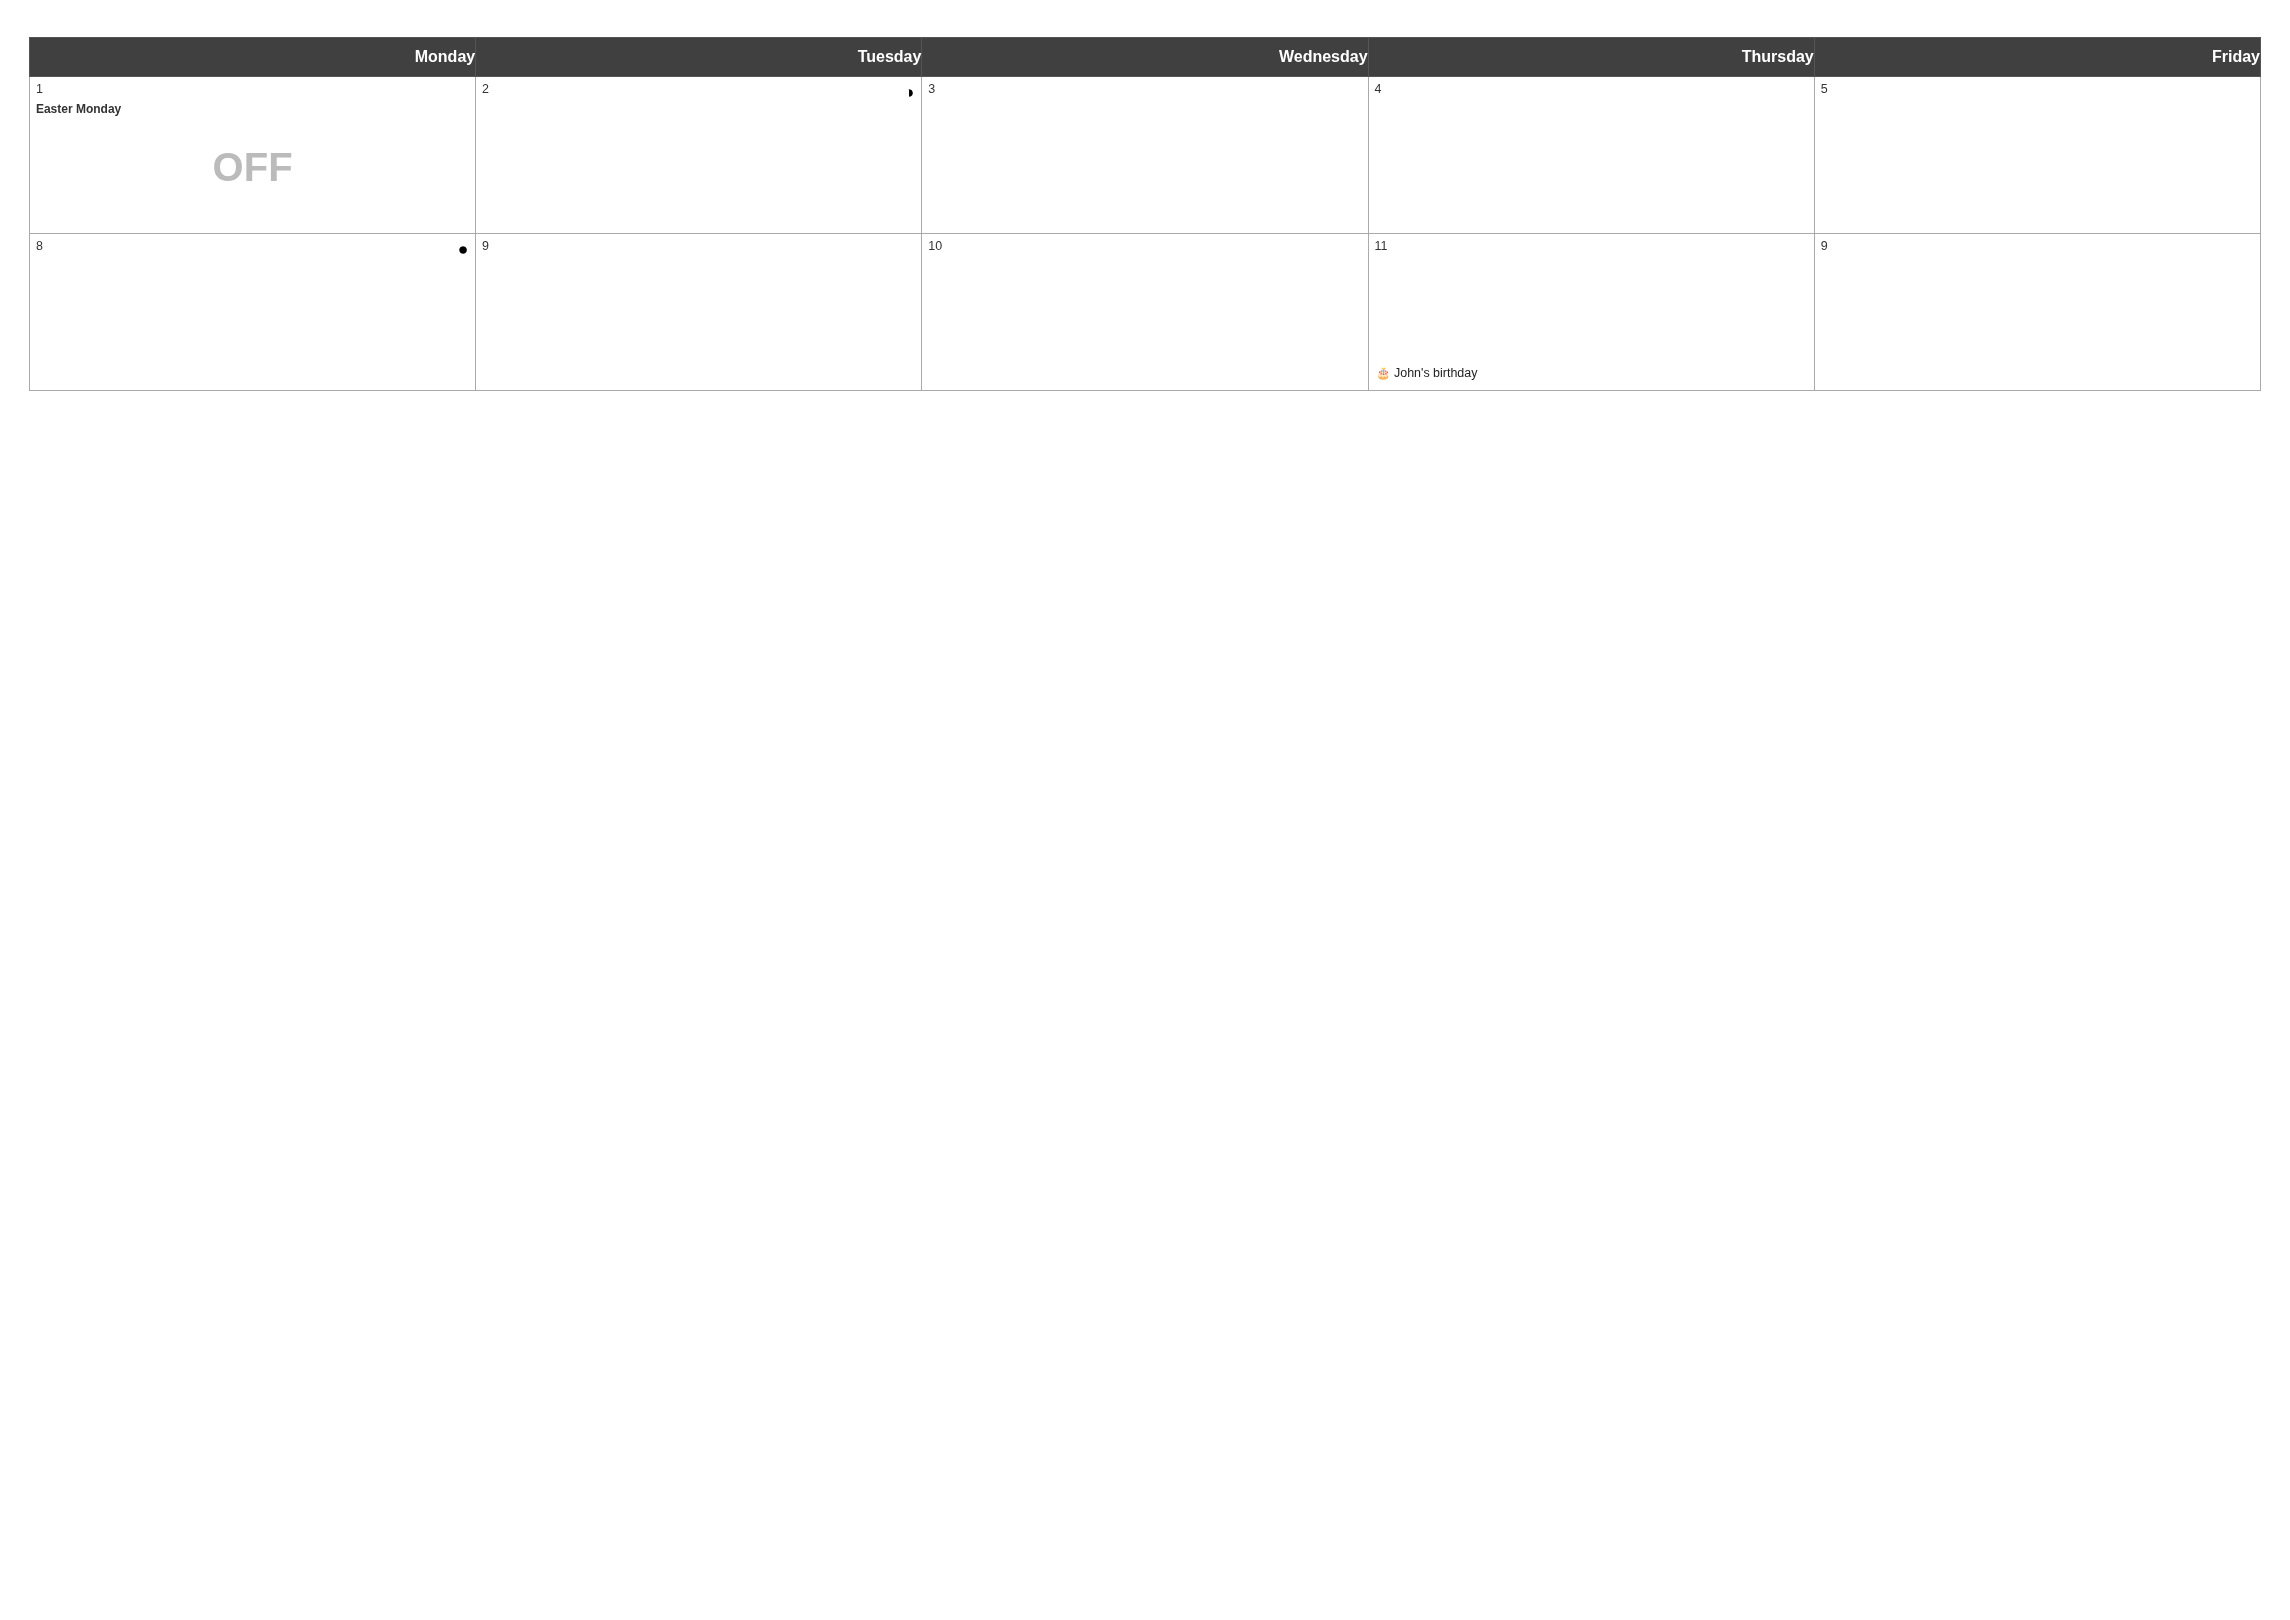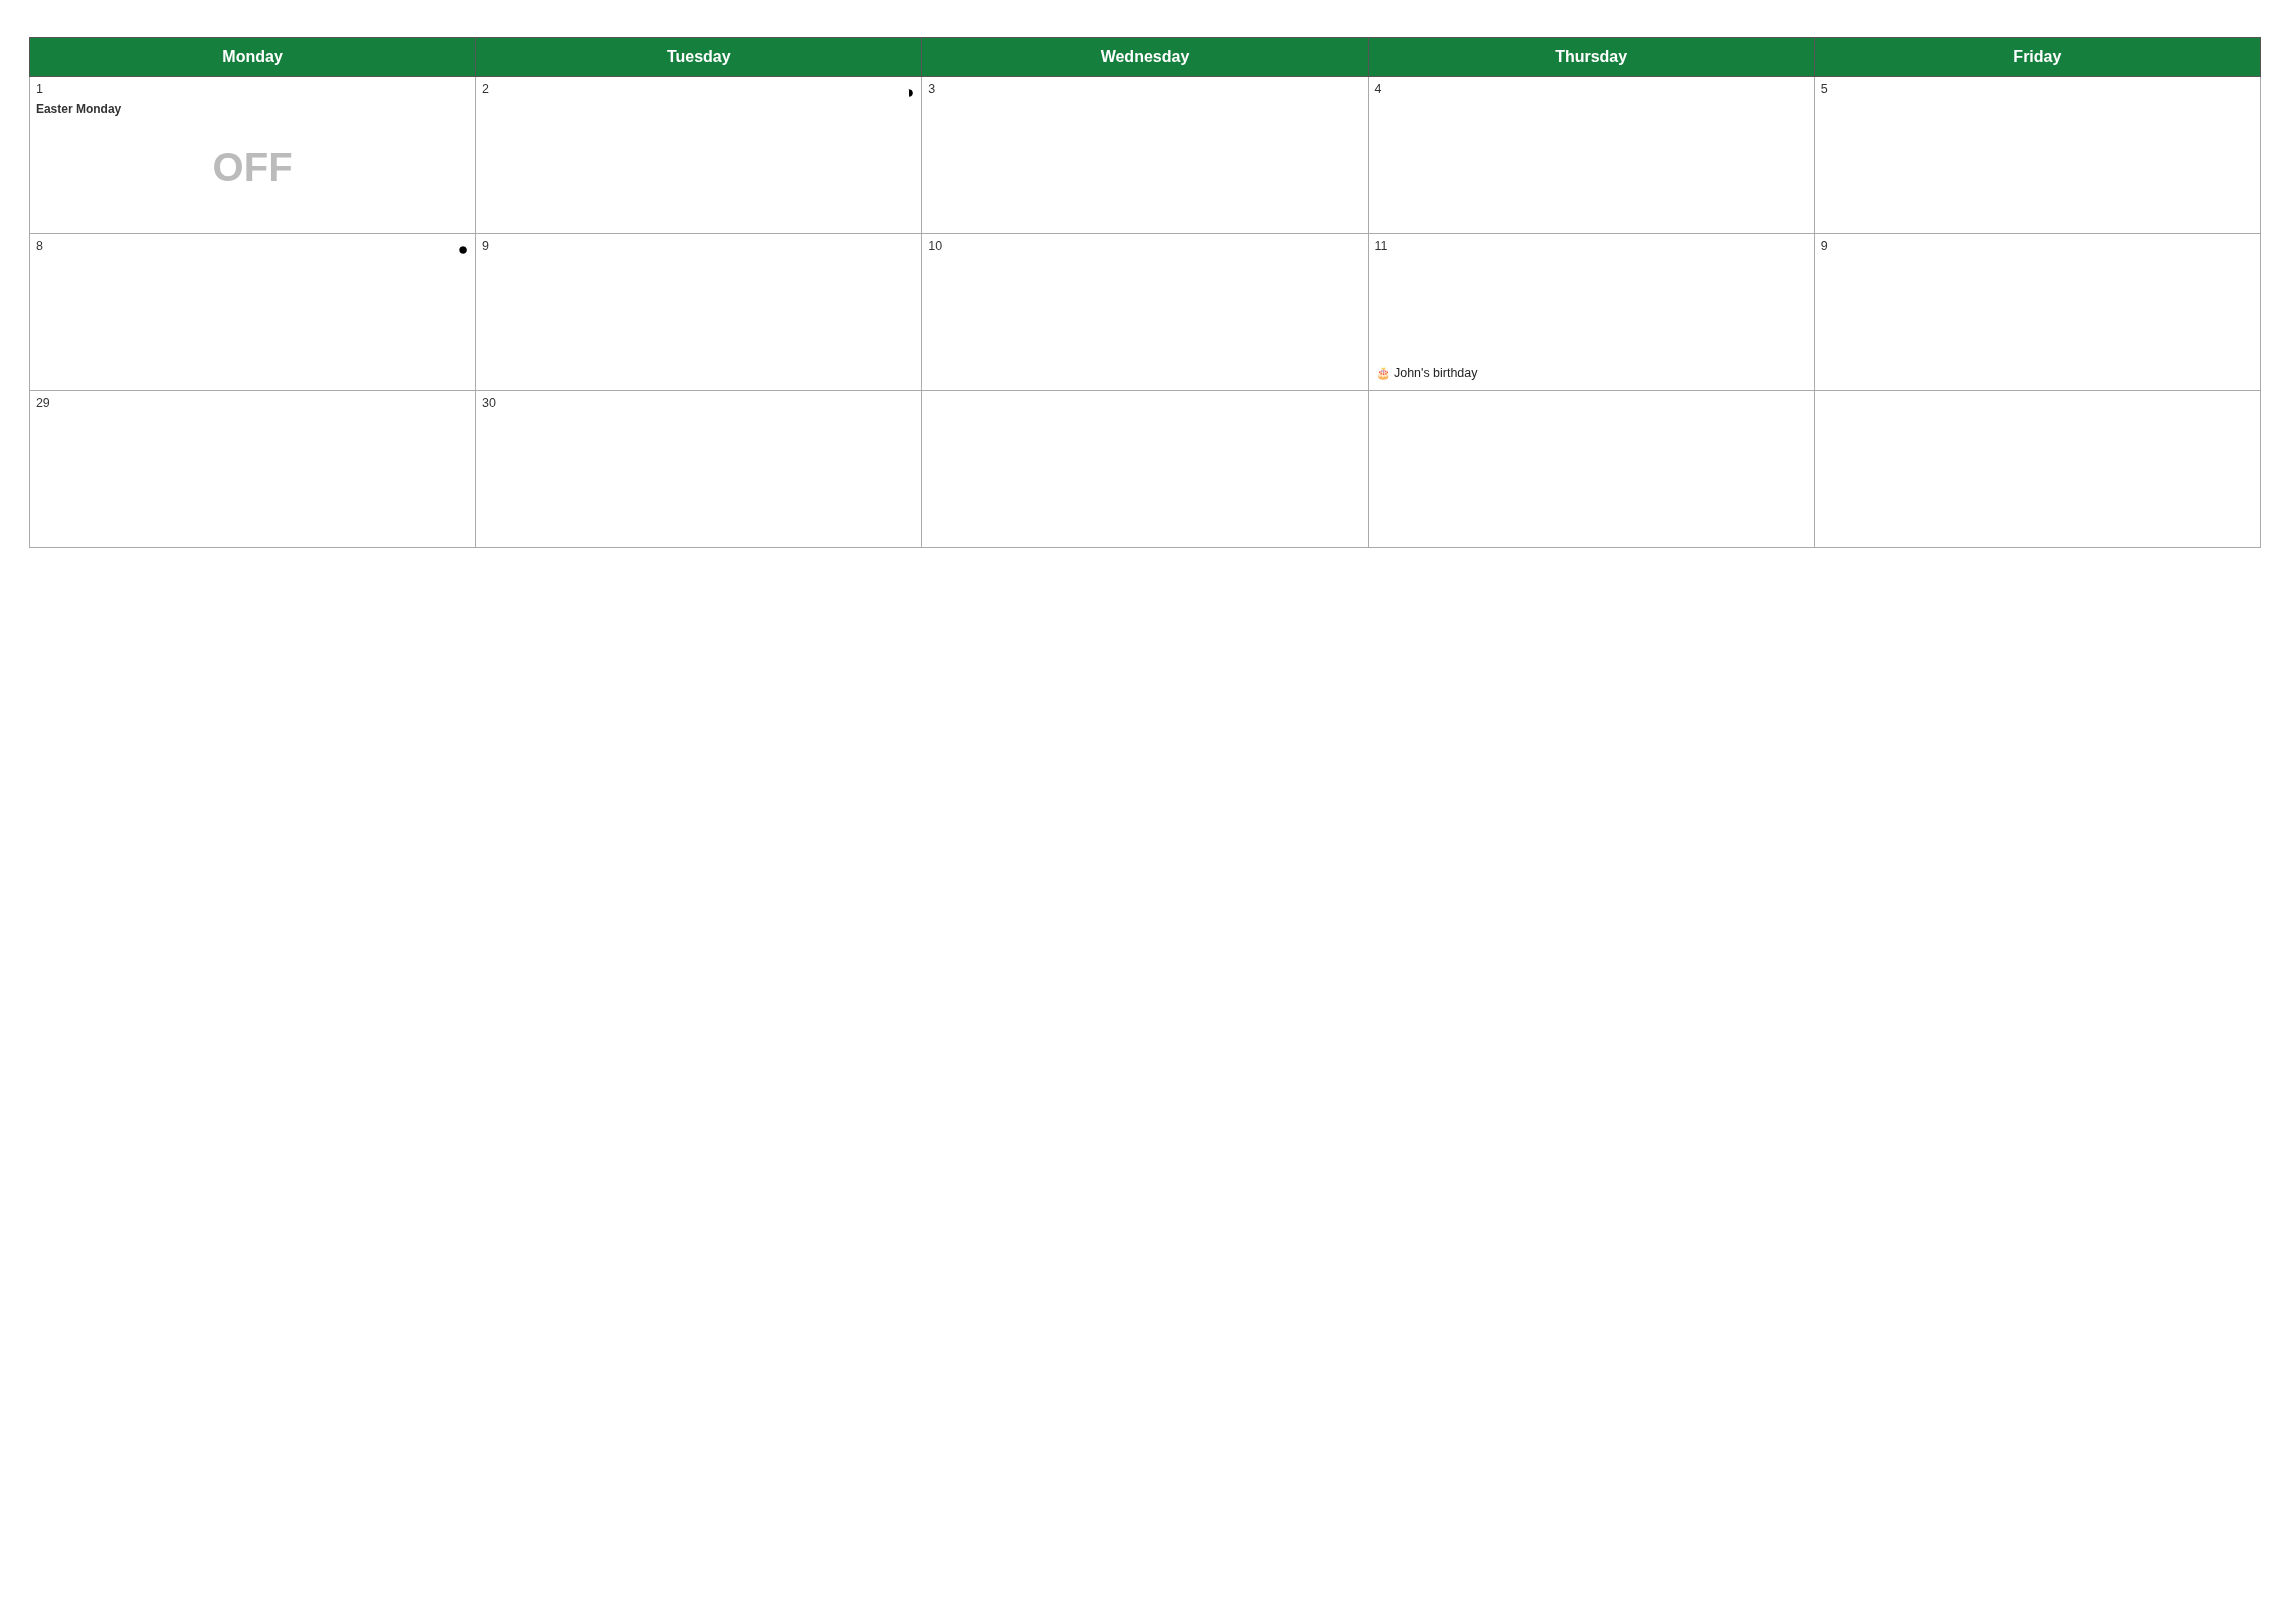--- a/index.html
+++ b/index.html
@@ -14,27 +14,27 @@
       font-weight: bold;
       margin-bottom: 17.6px;
       color: #111;
     }
     .calendar {
       width: 100%;
       border-collapse: collapse;
       border: 1.5px solid #555;
     }
     .calendar thead tr th {
-      background: #15803d;
+      background: #404040;
       color: #fff;
       font-weight: bold;
       font-size: 1em;
       padding: 9.8px 0;
       border: 1.5px solid #555;
-      text-align: center;
+      text-align: right;
     }
     .calendar tbody tr td {
       width: 20%;
       height: 157px;
       vertical-align: top;
       border: 1.5px solid #aaa;
       padding: 4.9px 5.9px;
       position: relative;
       background: #fff;
     }
@@ -131,26 +131,15 @@
           <span class="day-number">10</span>
         </td>
         <td>
           <span class="day-number">11</span>
           <div class="birthday-label"><span class="birthday-icon">🎂</span><span>John's birthday</span></div>
         </td>
         <td>
           <span class="day-number">9</span>
         </td>
       </tr>
-      <tr>
-        <td>
-          <span class="day-number">29</span>
-        </td>
-        <td>
-          <span class="day-number">30</span>
-        </td>
-        <td class="empty"></td>
-        <td class="empty"></td>
-        <td class="empty"></td>
-      </tr>
     </tbody>
 </table>
 
 
 </body></html>

